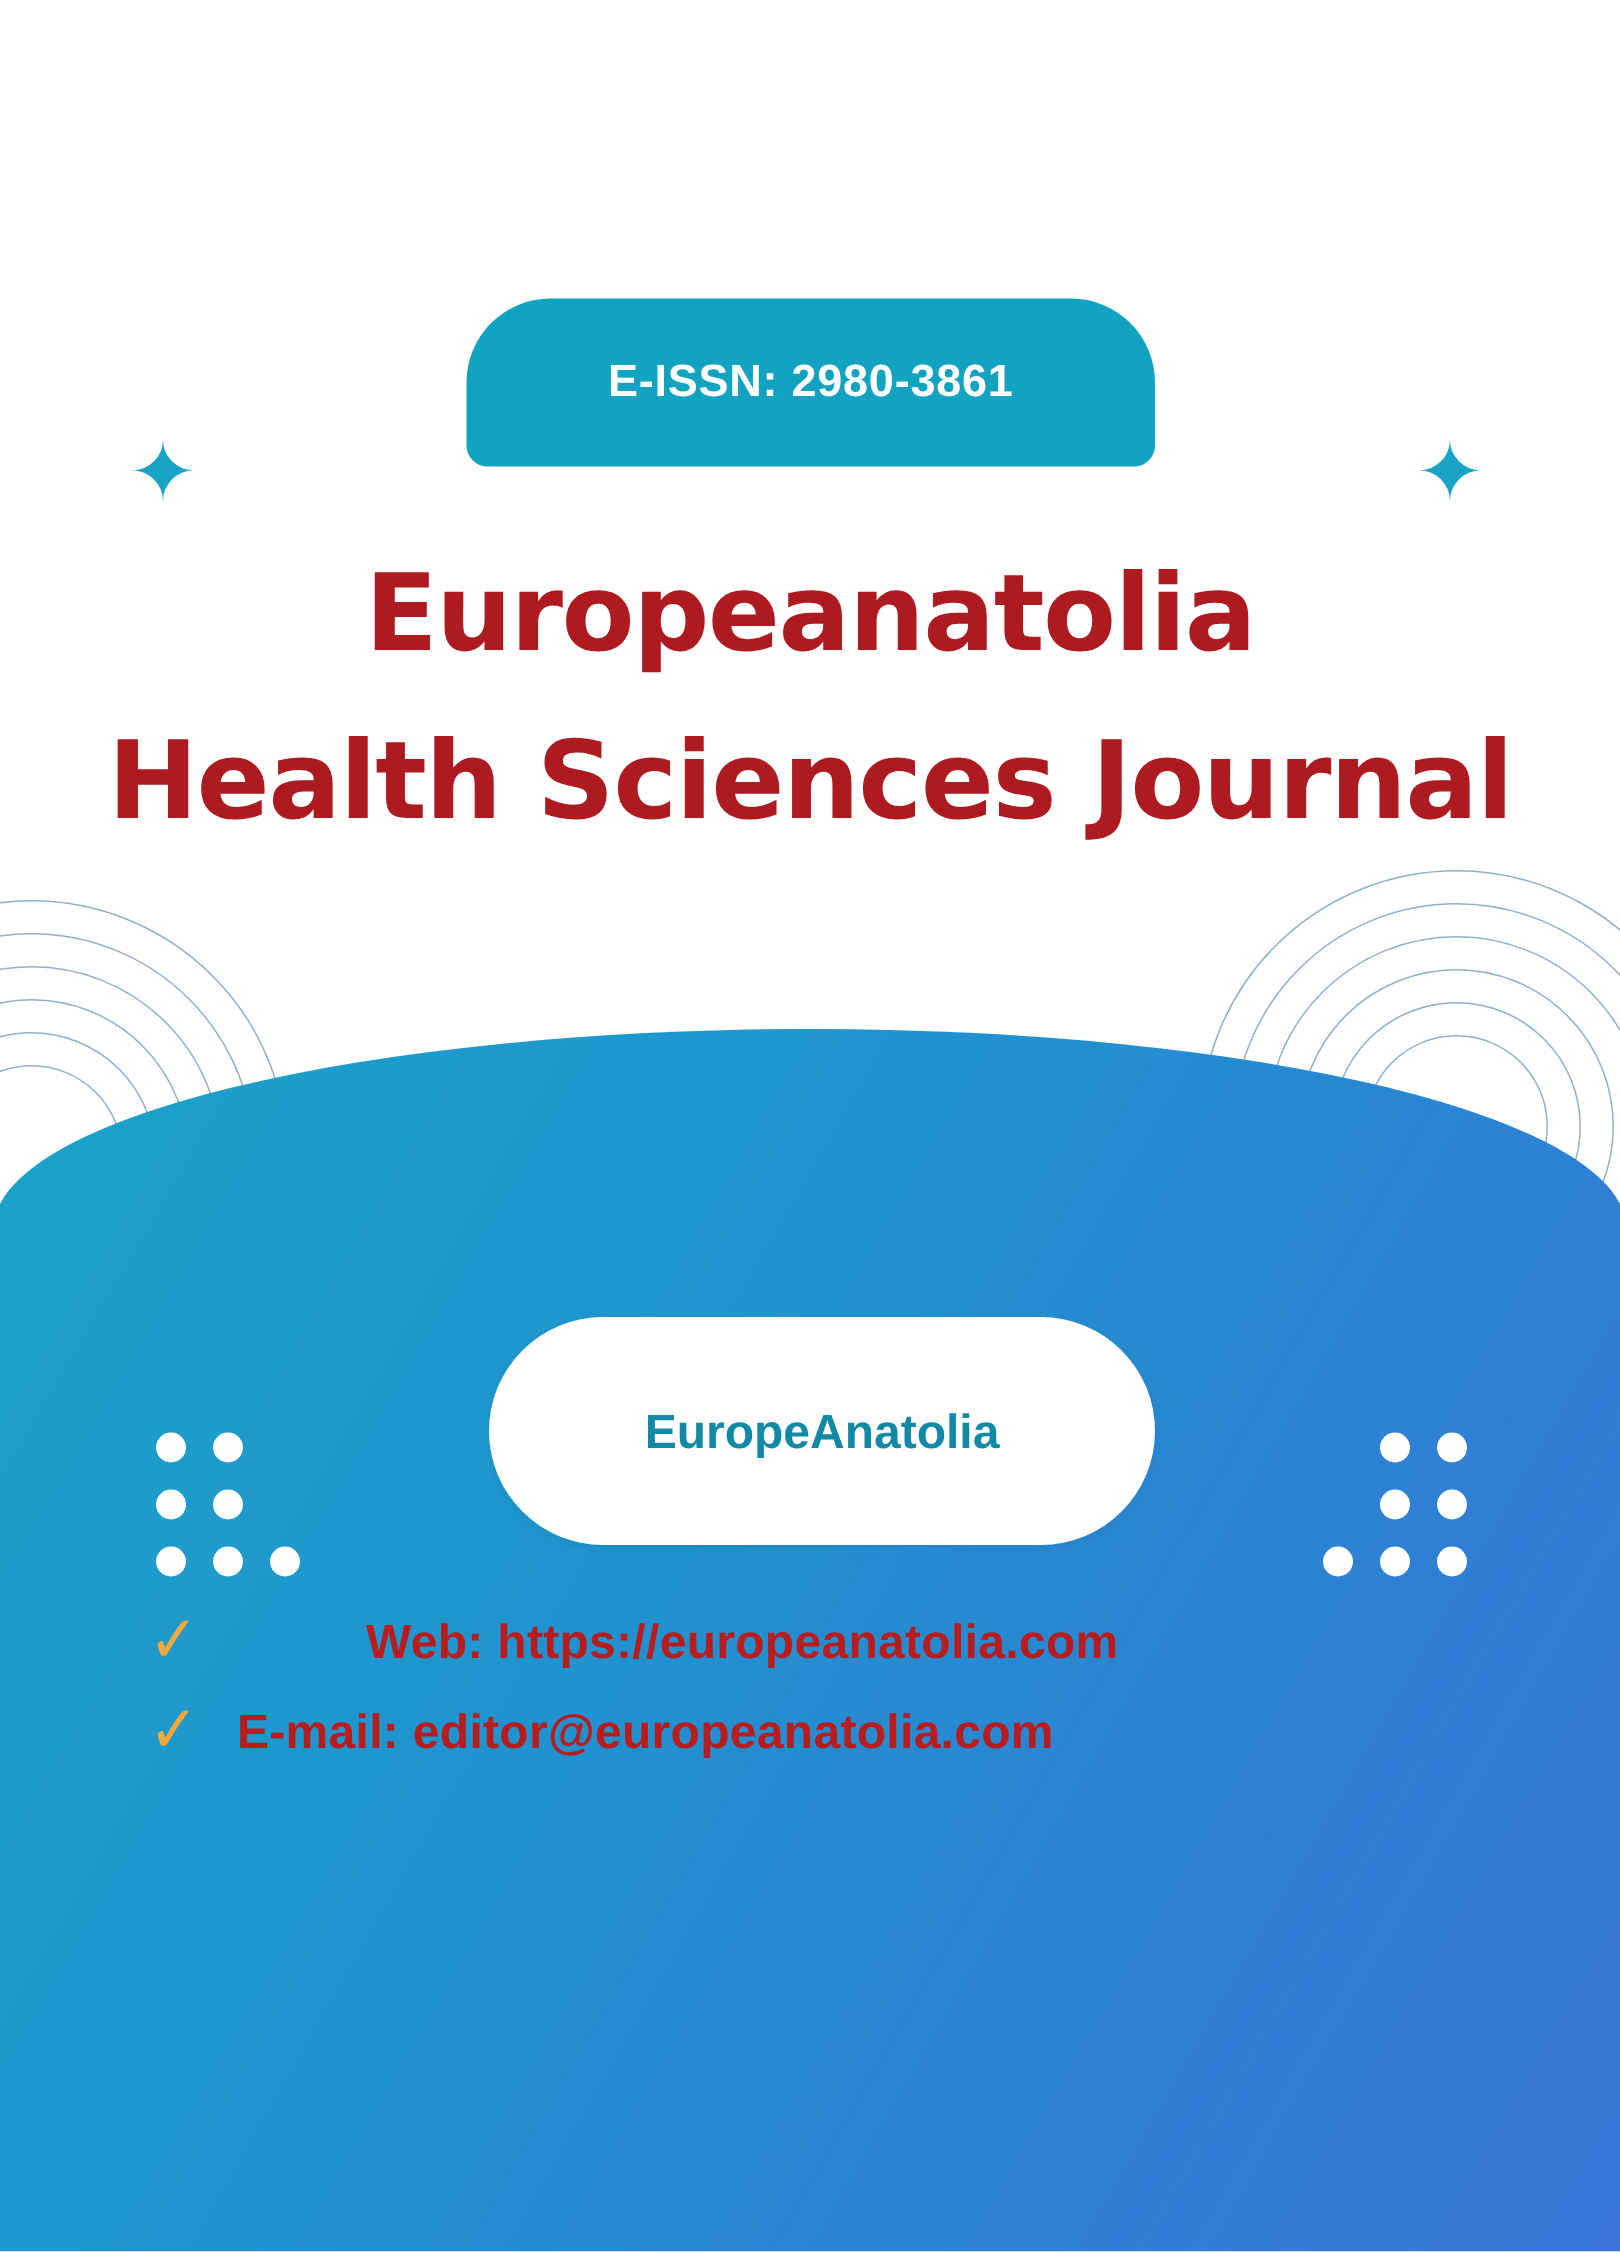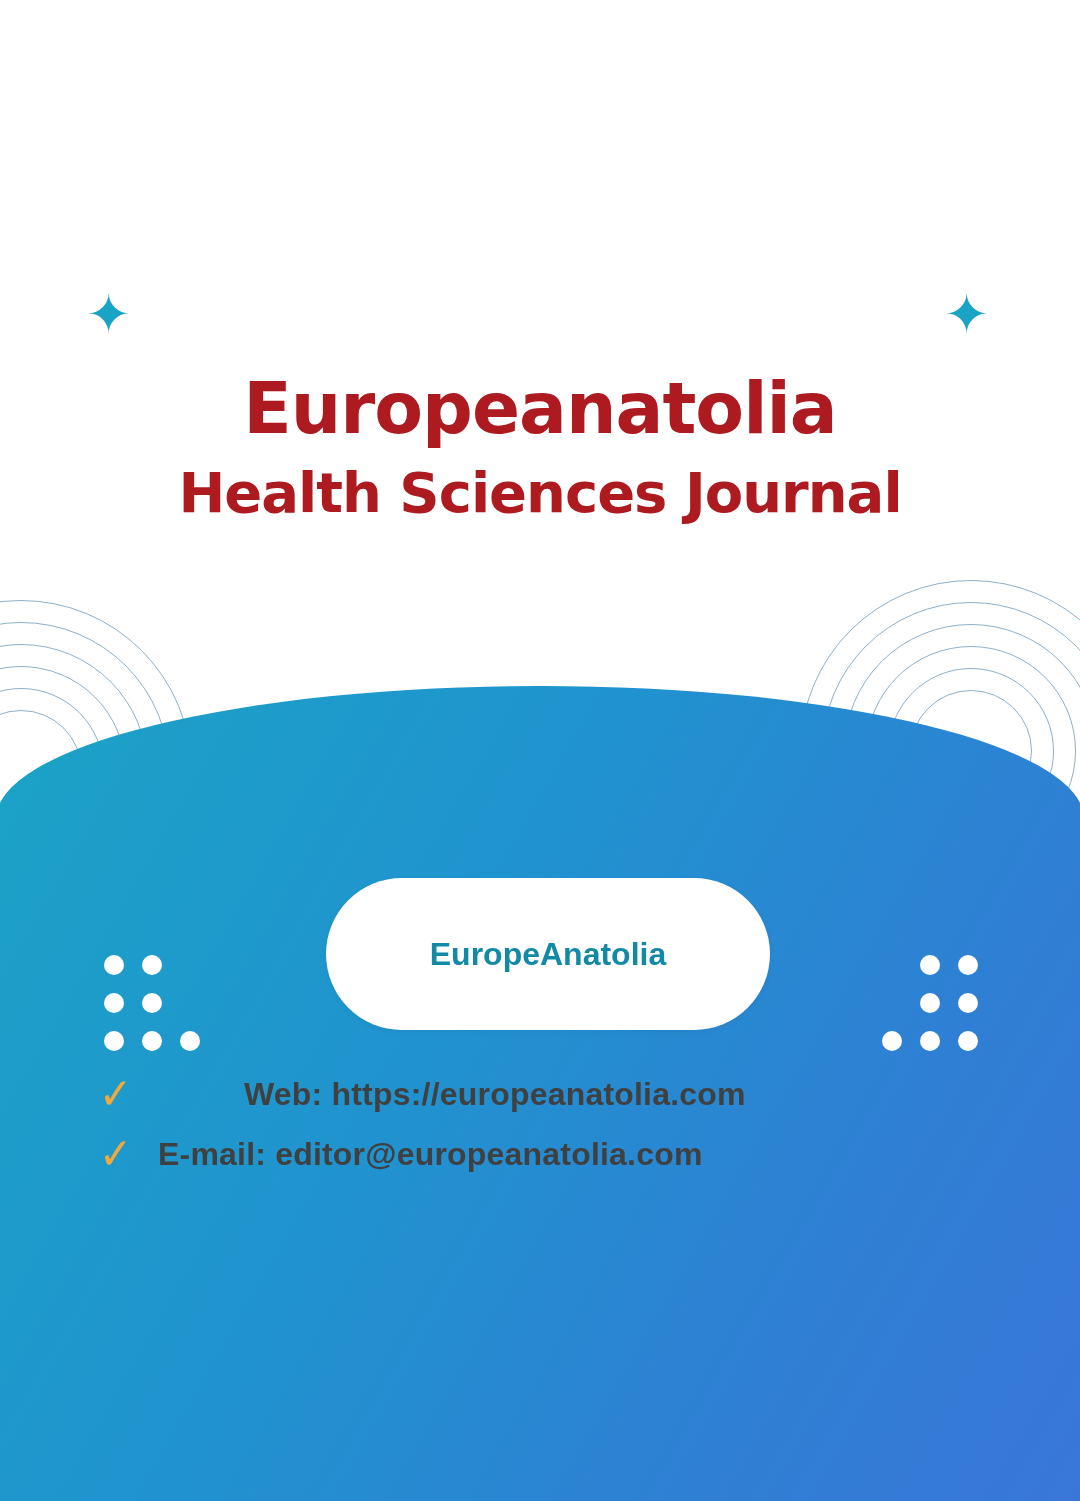--- a/index.html
+++ b/index.html
@@ -87,21 +87,22 @@
   }
   .title-line {
     color: #ad1a1f;
     font-weight: bold;
     font-size: 71px;
     letter-spacing: -1px;
     line-height: 1.32;
     font-family: "DejaVu Sans", sans-serif;
   }
   .title-line.second {
-    font-size: 56px;
+    font-size: 72px;
+    margin-top: 17px;
   }
 
   
   .wave {
     position: absolute;
     left: -4px;
     top: 686px;
     width: 1088px;
     height: 830px;
     background: linear-gradient(120deg, #1ba3c6 0%, #2093cf 40%, #2f7fd4 75%, #3a76d8 100%);
@@ -162,21 +163,21 @@
     width: 62px;
     flex: none;
     color: #f2a93b;
     font-size: 44px;
     font-weight: bold;
     font-family: "DejaVu Sans", sans-serif;
     line-height: 1;
     transform: scaleX(.9);
   }
   .contact-text {
-    color: #404040;
+    color: #b91c1c;
     font-size: 32px;
     font-weight: bold;
     letter-spacing: .2px;
   }
   .contact-row.web .contact-text { margin-left: 86px; }
   .contact-row.mail .contact-text { }
 </style>
 </head>
 <body>
 
@@ -196,20 +197,23 @@
     <div class="ring" style="left:22px;top:22px;width:296px;height:296px;"></div>
     <div class="ring" style="left:44px;top:44px;width:252px;height:252px;"></div>
     <div class="ring" style="left:66px;top:66px;width:208px;height:208px;"></div>
     <div class="ring" style="left:88px;top:88px;width:164px;height:164px;"></div>
     <div class="ring" style="left:110px;top:110px;width:120px;height:120px;"></div>
   </div>
 
   <div class="sparkle sparkle-left">✦</div>
   <div class="sparkle sparkle-right">✦</div>
 
+  <div class="issn-pill">
+    <span class="issn-text">E-ISSN: 2980-3861</span>
+  </div>
 
   <div class="title-block">
     <div class="title-line">Europeanatolia</div>
     <div class="title-line second">Health Sciences Journal</div>
   </div>
 
   <div class="wave"></div>
 
   <div class="brand-pill">
     <span class="brand-text">EuropeAnatolia</span>

